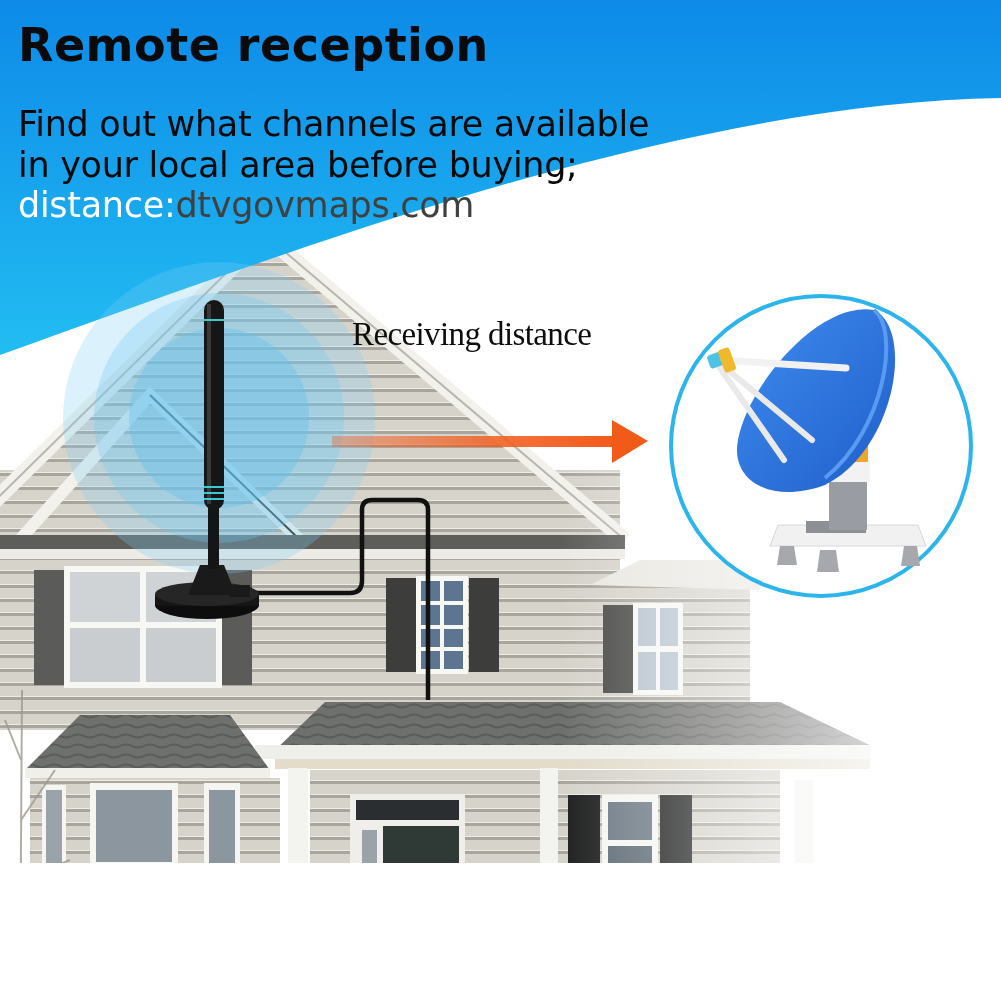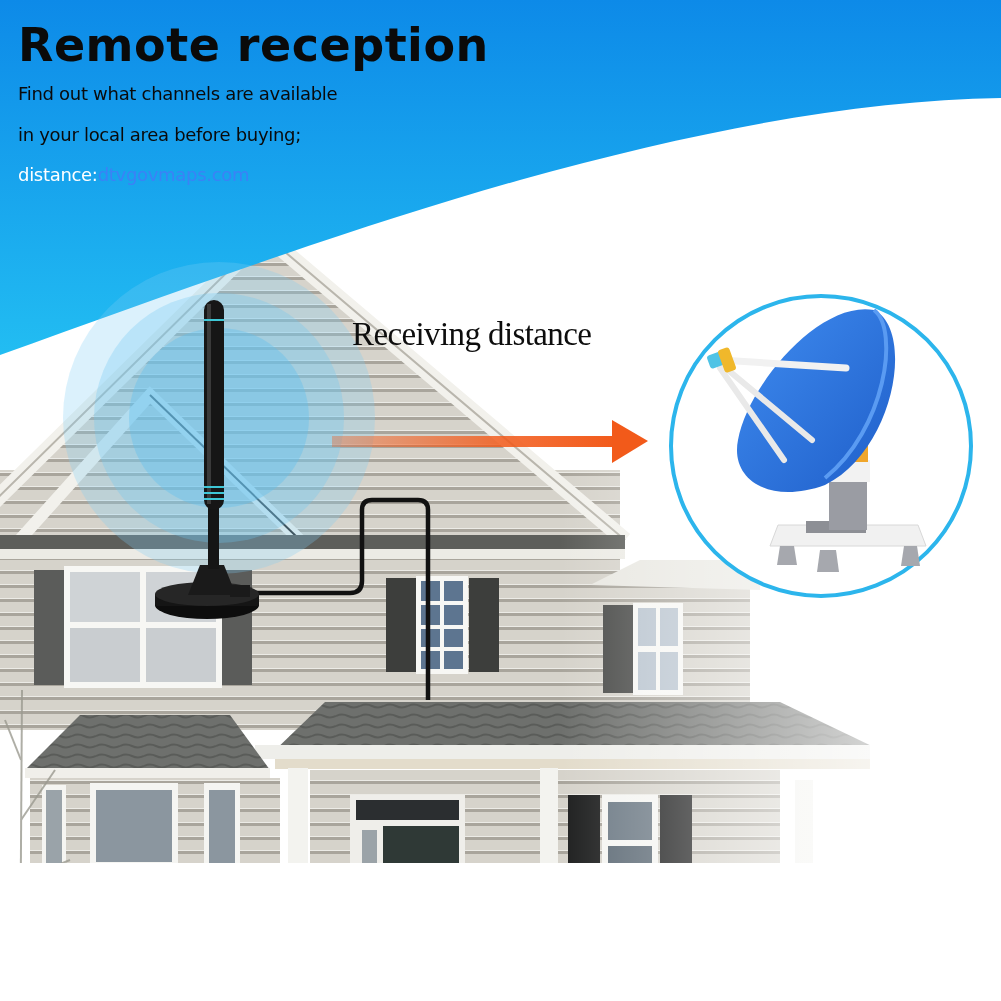--- a/index.html
+++ b/index.html
@@ -1,23 +1,23 @@
 <!DOCTYPE html>
 <html><head>
 <meta charset="utf-8">
 <style>
   html, body { margin:0; padding:0; }
   body { width:1001px; height:1001px; overflow:hidden; background:#ffffff; position:relative; font-family:"Liberation Sans", "DejaVu Sans", sans-serif; }
   .canvas { position:absolute; left:0; top:0; width:1001px; height:863px; overflow:hidden; }
   svg.scene { position:absolute; left:0; top:0; }
   .headline { position:absolute; left:18px; top:22px; margin:0; font-family:"DejaVu Sans", sans-serif; font-weight:bold; font-size:46px; letter-spacing:0.5px; color:#0a0a0a; line-height:1; }
-  .desc { position:absolute; left:18px; top:74px; margin:0; font-family:"DejaVu Sans", sans-serif; font-size:18px; line-height:40.5px; color:#0a0a0a; letter-spacing:-0.3px; }
+  .desc { position:absolute; left:18px; top:104px; margin:0; font-family:"DejaVu Sans", sans-serif; font-size:35px; line-height:40.5px; color:#0a0a0a; letter-spacing:-0.3px; }
   .desc .line { display:block; white-space:nowrap; }
   .desc .white { color:#ffffff; }
-  .desc .red { color:#3b82f6; }
+  .desc .red { color:#404040; }
   .recv-label { position:absolute; left:352px; top:316px; font-family:Liberation Serif, serif; font-size:33px; color:#0d0d0d; letter-spacing:-0.6px; white-space:nowrap; }
   .recv-value { position:absolute; left:412px; top:368px; font-family:"DejaVu Sans", sans-serif; font-weight:bold; font-size:30px; color:#e8141c; letter-spacing:-0.5px; white-space:nowrap; }
 </style>
 </head>
 <body>
 
 <div class="canvas">
 
   <svg class="scene" width="1001" height="1001" viewBox="0 0 1001 1001">
     <defs>

